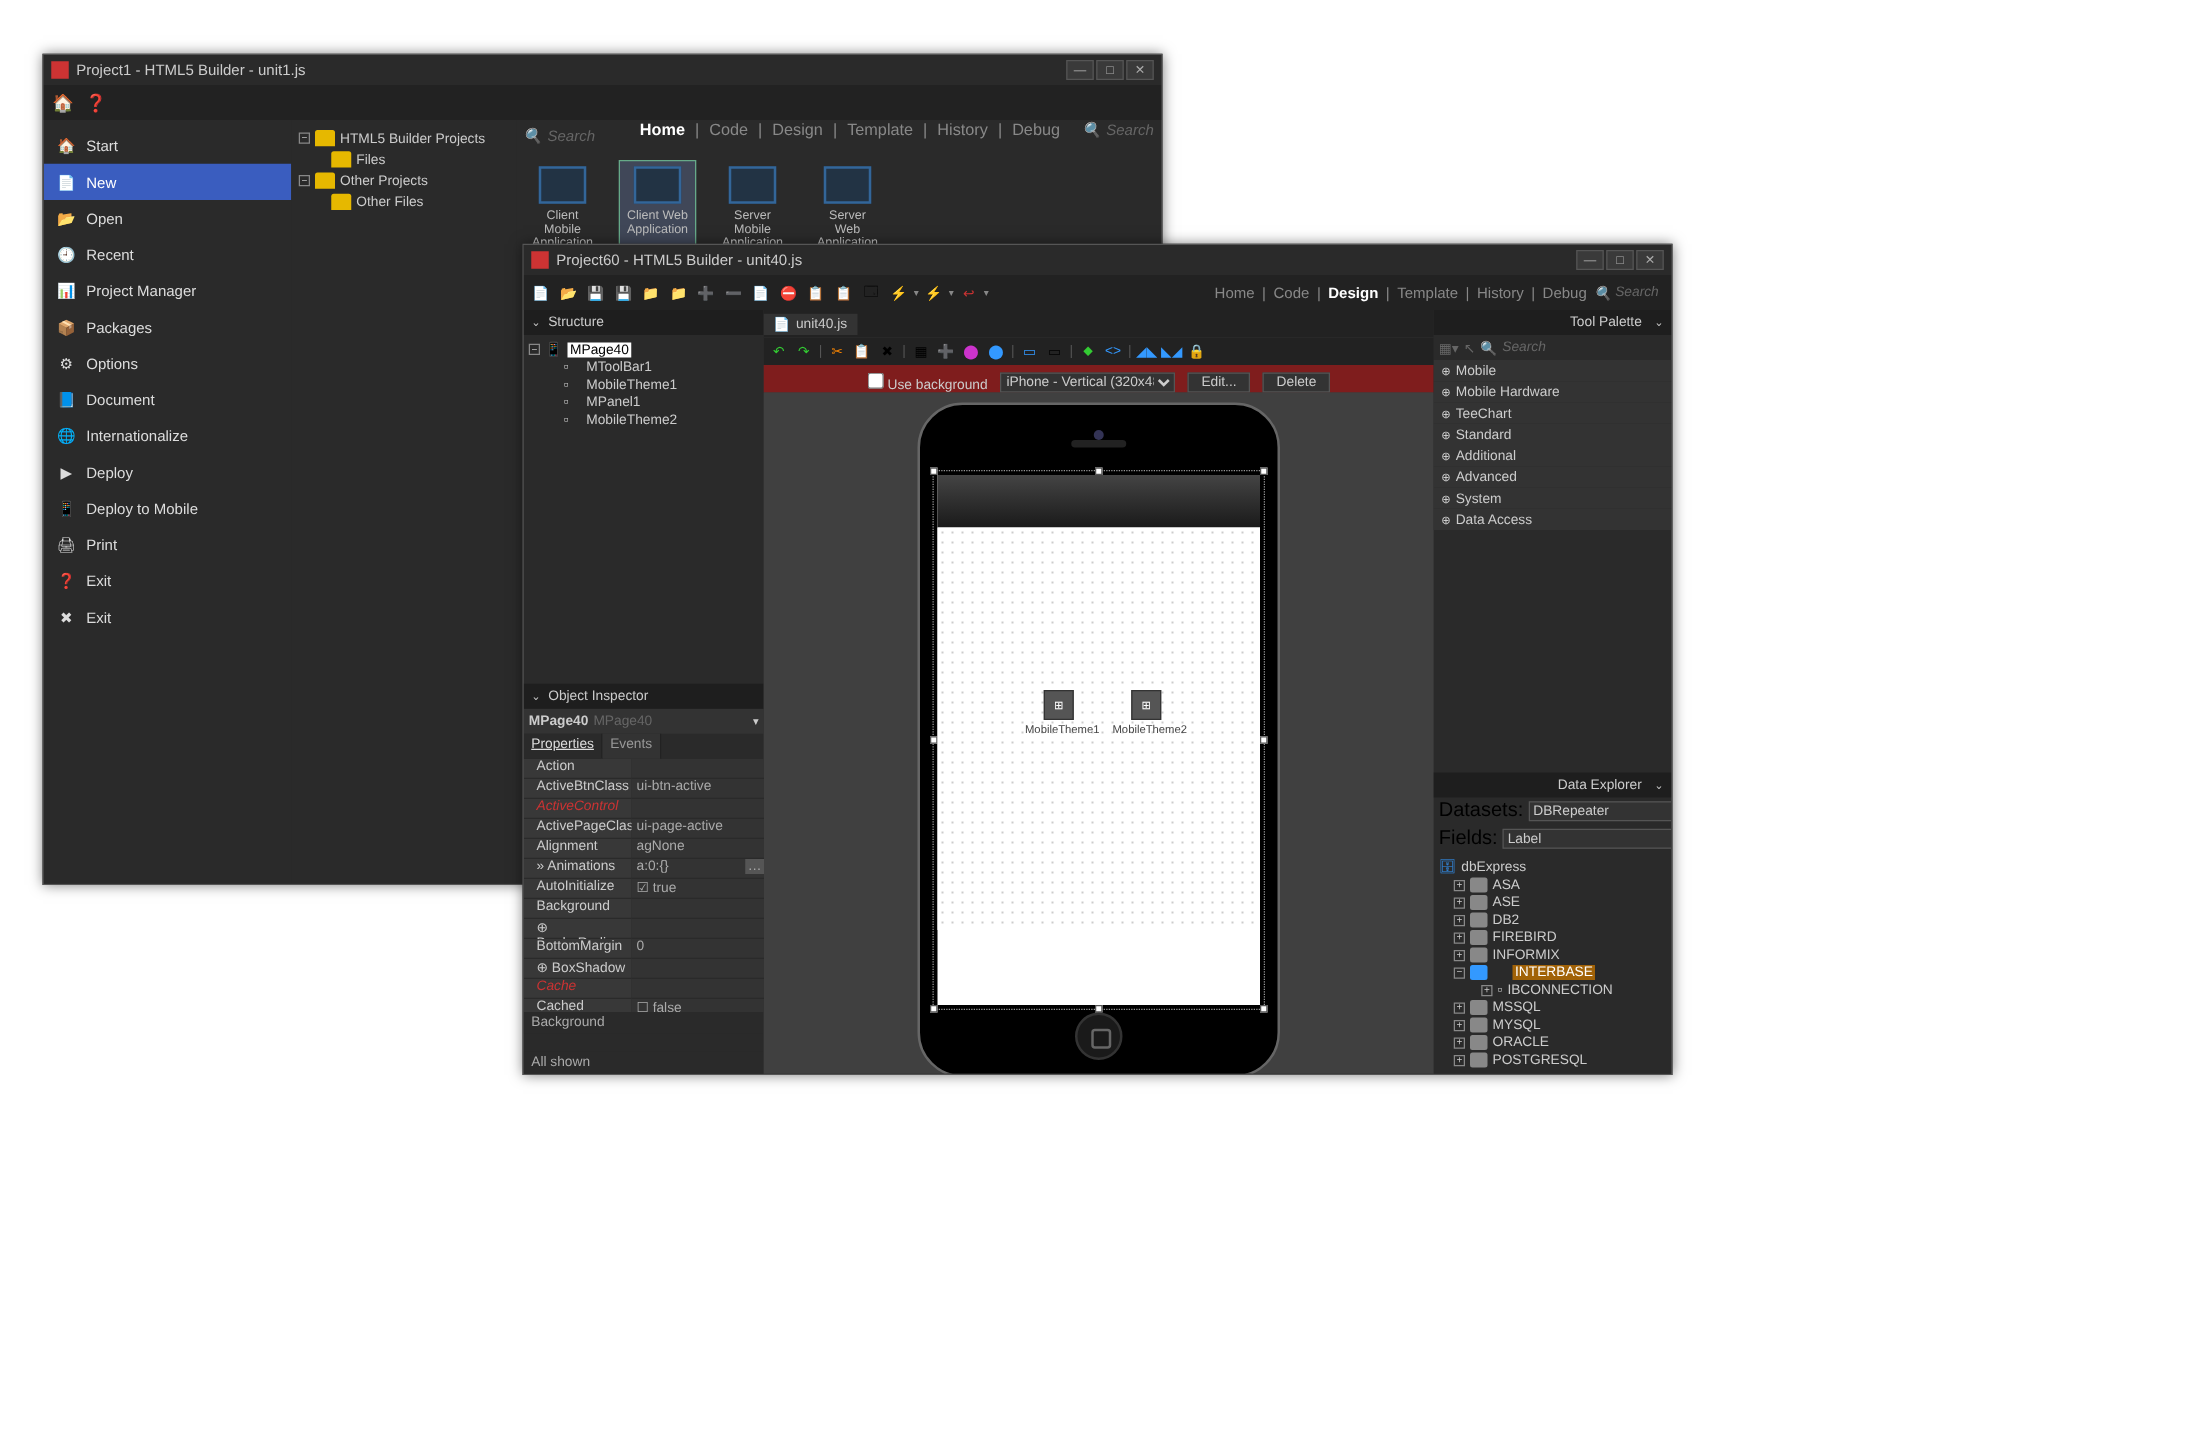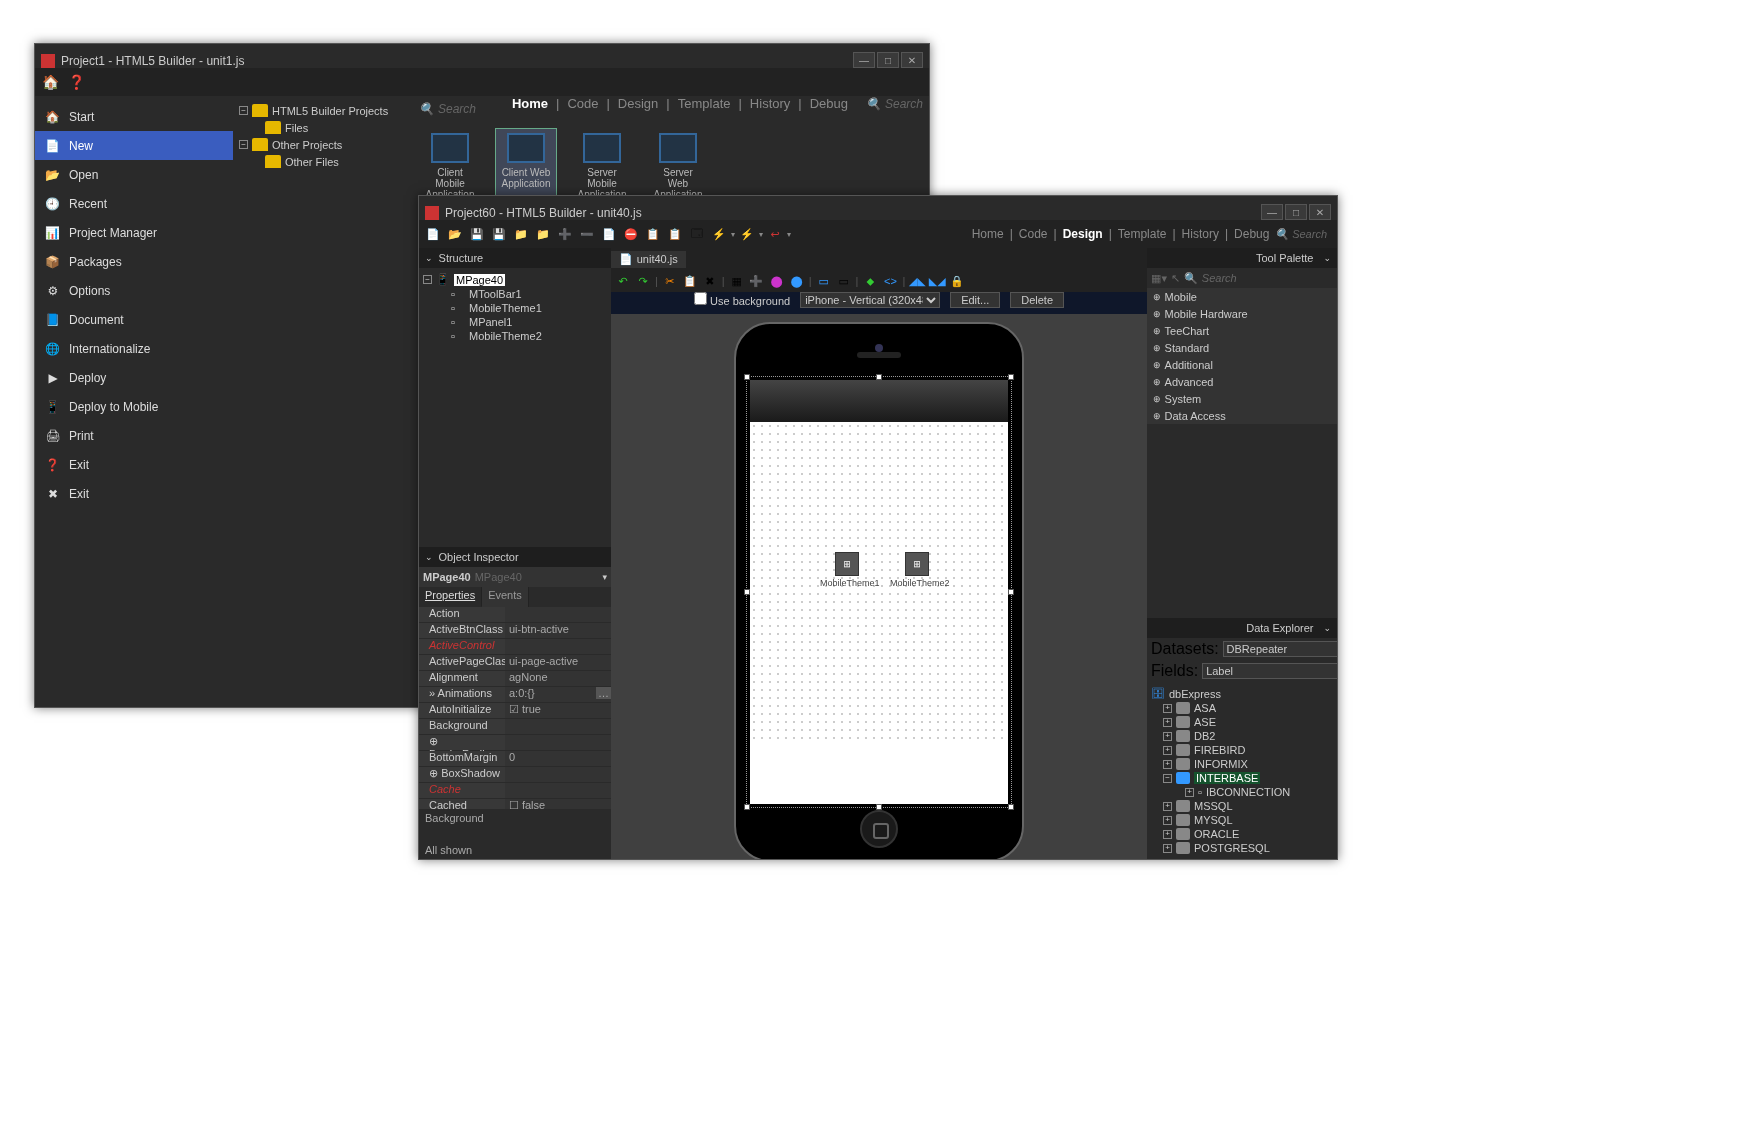--- a/index.html
+++ b/index.html
@@ -1,19 +1,19 @@
 <!DOCTYPE html>
 <html><head>
 <meta charset="utf-8">
 <style>
 * { margin:0; padding:0; box-sizing:border-box; font-family:"Segoe UI",Tahoma,sans-serif; }
 body { background:#fff; width:1749px; height:1146px; position:relative; }
 
 .window { position:absolute; background:#2a2a2a; border:1px solid #555; display:flex; flex-direction:column; box-shadow:0 0 10px rgba(0,0,0,0.5);}
-.titlebar { height:24px; background:#2a2a2a; display:flex; align-items:flex-end; padding:0 6px; color:#ccc; font-size:12px;}
+.titlebar { height:24px; background:#2a2a2a; display:flex; align-items:center; padding:12px 6px; color:#ccc; font-size:12px;}
 .titlebar .tb-icon { width:14px; height:14px; background:#c33; margin-right:6px;}
 .titlebar .tb-title { flex:1;}
 .tb-ctrls { display:flex; gap:2px;}
 .tb-ctrls span { width:22px; height:16px; background:#3a3a3a; color:#aaa; display:flex; align-items:center; justify-content:center; font-size:10px; border:1px solid #555;}
 
 .win1 { left:34px; top:43px; width:896px; height:665px; }
 .win1-toolbar { height:28px; background:#222; display:flex; align-items:center; padding:0 6px; gap:6px;}
 .win1-toolbar .ti { width:20px; height:20px; display:flex; align-items:center; justify-content:center; font-size:14px;}
 .win1-navbar { position:absolute; top:52px; right:6px; color:#888; font-size:13px; display:flex; align-items:center; gap:8px;}
 .win1-navbar .first { color:#fff; font-weight:600;}
@@ -63,21 +63,21 @@
 .oi-name { width:86px; padding-left:10px; color:#ccc; background:#383838; border-bottom:1px solid #2a2a2a;}
 .oi-name.red { color:#c33;font-style:italic;}
 .oi-val { flex:1; padding-left:4px; color:#aaa; background:#333; border-bottom:1px solid #2a2a2a;}
 .oi-footer { font-size:11px; color:#aaa; padding:3px 6px; background:#2a2a2a;}
 
 .center-panel { flex:1; background:#3a3a3a; display:flex; flex-direction:column;}
 .tab-bar { height:22px; background:#222; display:flex; align-items:center; font-size:11px;}
 .tab-bar .tab { background:#333; color:#ccc; padding:2px 8px; display:flex; align-items:center; gap:4px;}
 .design-toolbar { height:22px; background:#222; display:flex; align-items:center; padding:0 4px; gap:4px; font-size:11px;}
 .design-toolbar .ti { width:16px; height:16px; display:flex; align-items:center; justify-content:center;}
-.design-opts { height:22px; background:#0f172a; display:flex; align-items:flex-start; justify-content:center; gap:10px; font-size:11px; color:#ccc;}
+.design-opts { height:22px; background:#7f1d1d; display:flex; align-items:flex-end; justify-content:center; gap:10px; font-size:11px; color:#ccc;}
 .design-opts select { background:#333; color:#ccc; border:1px solid #555; font-size:11px; width:140px;}
 .design-opts .btn { background:#333; border:1px solid #555; color:#ccc; padding:1px 10px; font-size:11px;}
 
 .phone-area { flex:1; display:flex; align-items:flex-start; justify-content:center; padding:8px; overflow:hidden; background:#404040;}
 .phone-frame { width:290px; height:540px; background:#000; border-radius:36px; padding:56px 14px 56px; position:relative; border:2px solid #666;}
 .phone-screen { width:100%; height:100%; background:#fff; position:relative;}
 .selhandles { position:absolute; inset:-4px; border:1px dotted #999;}
 .selhandles .h { position:absolute; width:6px; height:6px; background:#fff; border:1px solid #555;}
 .selhandles .h.tl{top:-3px;left:-3px}.selhandles .h.tr{top:-3px;right:-3px}.selhandles .h.bl{bottom:-3px;left:-3px}.selhandles .h.br{bottom:-3px;right:-3px}
 .selhandles .h.tm{top:-3px;left:50%;margin-left:-3px}.selhandles .h.bm{bottom:-3px;left:50%;margin-left:-3px}
@@ -92,21 +92,21 @@
 .phone-home::after{ content:""; position:absolute; top:11px; left:11px; width:12px; height:12px; border:2px solid #666; border-radius:3px;}
 
 .right-panels { width:190px; background:#2a2a2a; display:flex; flex-direction:column;}
 .palette-search { height:20px; display:flex; align-items:center; padding:0 4px; gap:4px; font-size:11px; color:#666;}
 .palette-cat { height:17px; background:#333; color:#ccc; font-size:11px; display:flex; align-items:center; padding:0 6px; gap:4px;}
 .palette-cat .exp { font-size:9px;}
 
 .de-body { padding:4px; font-size:11px; color:#ccc;}
 .de-row { display:flex; align-items:center; padding:1px 0; gap:4px;}
 .de-row .dbicon { width:14px; height:12px; background:#888; border-radius:2px;}
-.de-row.sel .lbl { background:#14532d; color:#fff; padding:0 2px;}
+.de-row.sel .lbl { background:#a16207; color:#fff; padding:0 2px;margin-left:16px;}
 .de-field { display:flex; align-items:center; gap:4px; padding:2px 4px;}
 .de-field input { flex:1; background:#333; border:1px solid #555; color:#ccc; font-size:11px; padding:1px 3px;}
 .phone-speaker { position:absolute; top:28px; left:50%; width:44px; height:6px; margin-left:-22px; background:#222; border-radius:3px;}
 .phone-cam { position:absolute; top:20px; left:50%; width:8px; height:8px; margin-left:-4px; background:#335; border-radius:50%;}
 </style>
 </head>
 <body>
 
 <div class="window win1">
   <div class="titlebar">

